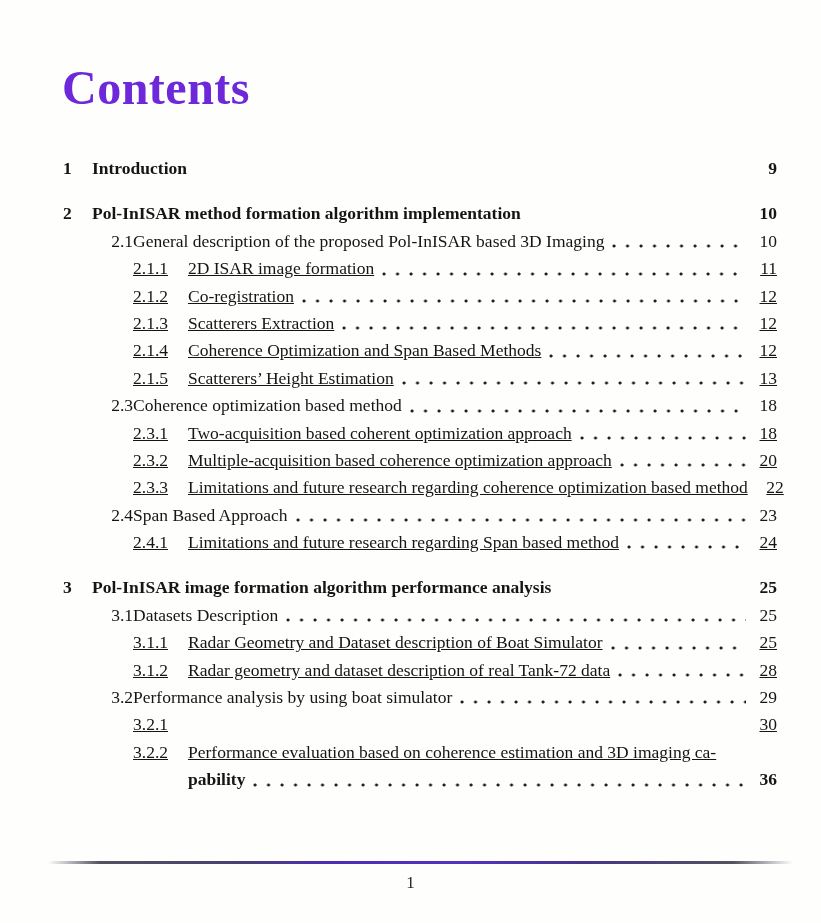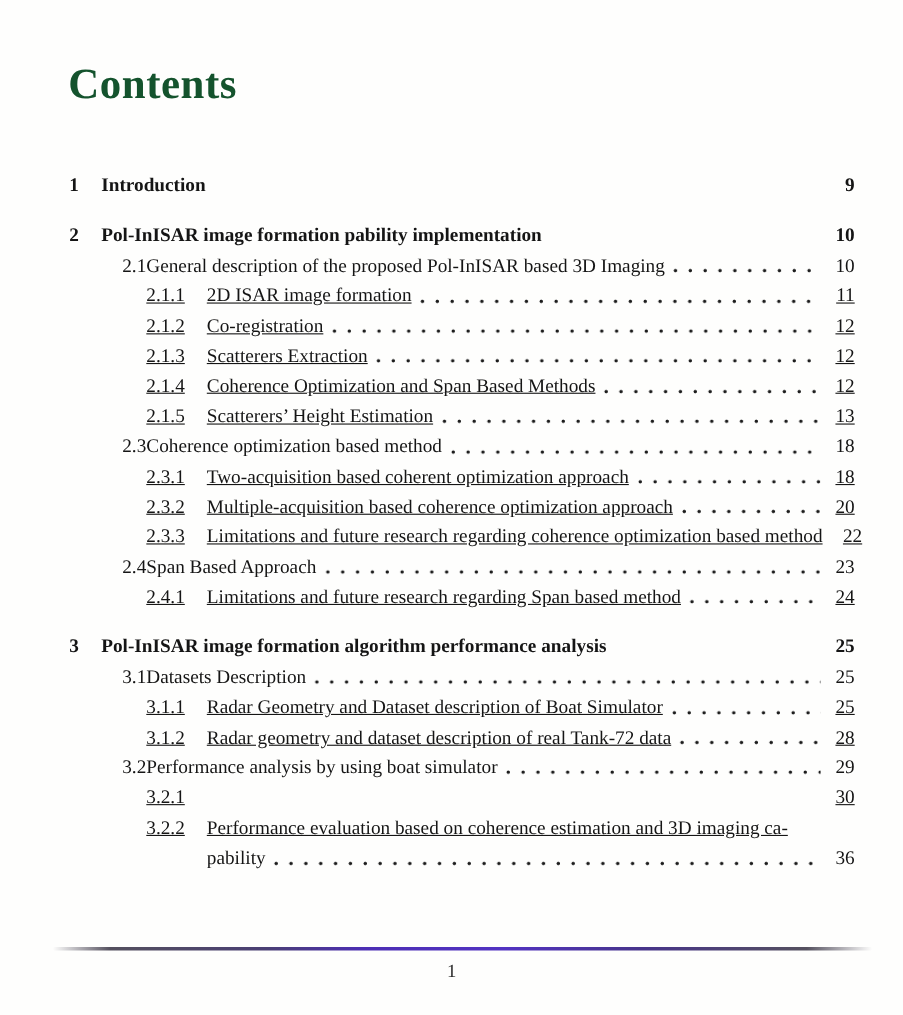--- a/index.html
+++ b/index.html
@@ -13,24 +13,24 @@
     height: 923px;
     overflow: hidden;
     font-family: "Liberation Serif", "DejaVu Serif", serif;
     color: #151515;
     background: #fefefd;
   }
   .page-title {
     position: absolute;
     left: 62px;
     top: 28px;
-    font-size: 39px;
+    font-size: 48px;
     font-weight: bold;
     letter-spacing: 0.5px;
-    color: #14532d;
+    color: #6d28d9;
   }
   .toc {
     position: absolute;
     left: 63px;
     top: 137px;
     width: 714px;
   }
   .toc-row {
     display: flex;
     align-items: baseline;
@@ -41,21 +41,21 @@
   }
   .toc-row.level-chapter {
     font-weight: bold;
     margin-top: 18px;
   }
   .level-chapter .num { width: 29px; flex: none; }
   .level-section { padding-left: 30px; }
   .level-section .num { width: 40px; flex: none; text-align: right; }
   .level-subsection { padding-left: 70px; text-decoration: underline; }
   .level-subsection .num { width: 55px; flex: none; }
-  .toc-row.cont-row { padding-left: 125px; }
+  .toc-row.cont-row { padding-left: 125px; font-weight: bold; }
   .titl { flex: none; }
   .leader {
     flex: 1 1 auto;
     align-self: stretch;
     margin-left: 5px;
     margin-right: 7px;
     min-width: 0;
   }
   .leader.dots {
     background-image: radial-gradient(circle at 2px 2px, #1c1c1c 1.25px, rgba(0,0,0,0) 1.8px);
@@ -102,21 +102,21 @@
 
 <div class="toc">
     <div class="toc-row level-chapter">
       <span class="num">1</span>
       <span class="titl">Introduction</span>
       <span class="leader"></span>
       <span class="pg">9</span>
     </div>
     <div class="toc-row level-chapter">
       <span class="num">2</span>
-      <span class="titl">Pol-InISAR image formation pability implementation</span>
+      <span class="titl">Pol-InISAR method formation algorithm implementation</span>
       <span class="leader"></span>
       <span class="pg">10</span>
     </div>
     <div class="toc-row level-section">
       <span class="num">2.1</span>
       <span class="titl">General description of the proposed Pol-InISAR based 3D Imaging</span>
       <span class="leader dots"></span>
       <span class="pg">10</span>
     </div>
     <div class="toc-row level-subsection">

